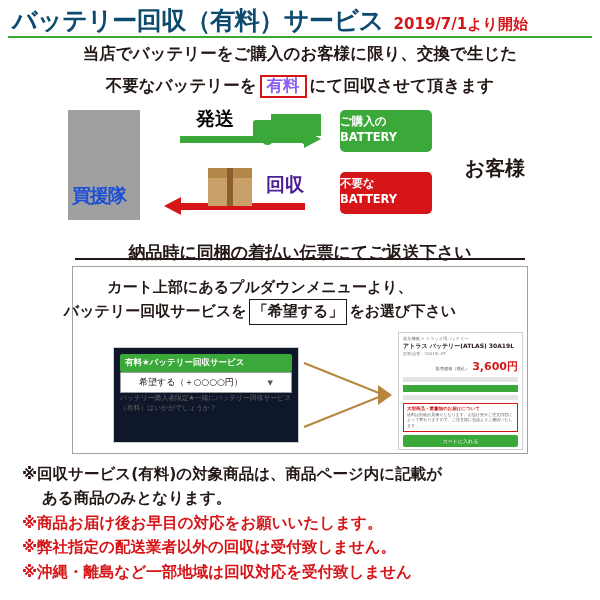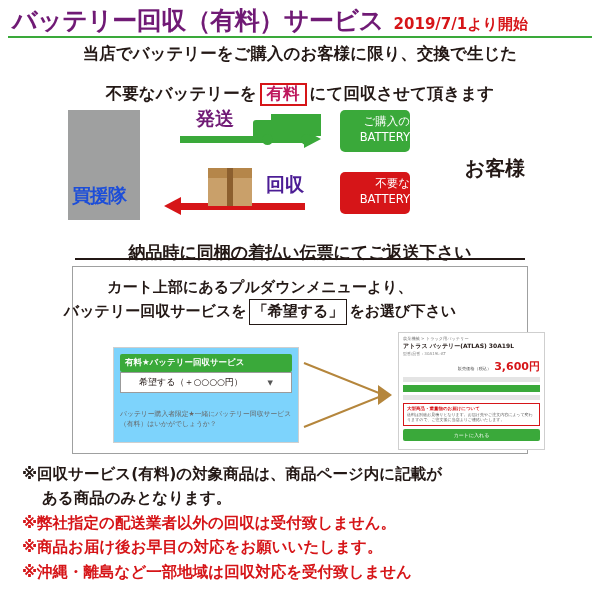--- a/index.html
+++ b/index.html
@@ -28,21 +28,21 @@
     width: 600px;
     height: 34px;
     display: flex;
     align-items: baseline;
     padding-left: 12px;
     box-sizing: border-box;
   }
   .header-title {
     font-size: 25px;
     font-weight: bold;
-    color: #701a75;
+    color: #0c4a6e;
     letter-spacing: -0.5px;
     white-space: nowrap;
   }
   .header-date {
     font-size: 15px;
     font-weight: bold;
     color: #d61518;
     margin-left: 10px;
     white-space: nowrap;
   }
@@ -61,23 +61,23 @@
     width: 600px;
     text-align: center;
     font-size: 16.5px;
     font-weight: bold;
     line-height: 1.5;
     color: #231815;
   }
   .lead .hl-box {
     display: inline-block;
     border: 2px solid #d61518;
-    color: #be185d;
+    color: #8b5cf6;
     padding: 0 5px;
-    margin: 16px 3px;
+    margin: 8px 3px;
     line-height: 1.15;
   }
 
   
   .flow {
     position: absolute;
     left: 0; top: 110px;
     width: 600px;
     height: 122px;
   }
@@ -119,21 +119,21 @@
     right: -16px; top: -6px;
     border-top: 9.5px solid transparent;
     border-bottom: 9.5px solid transparent;
     border-left: 17px solid #3aa93a;
   }
   .label-send {
     position: absolute;
     left: 196px; top: -4px;
     font-size: 19px;
     font-weight: bold;
-    color: #701a75;
+    color: #000000;
   }
   .arrow-return {
     position: absolute;
     left: 180px; top: 93px;
     width: 125px; height: 7px;
     background: #d61518;
   }
   .arrow-return:after {
     content: "";
     position: absolute;
@@ -200,26 +200,26 @@
   .boxicon .tape {
     position: absolute;
     left: 19px; top: 0;
     width: 6px; height: 38px;
     background: #8c5f2e;
   }
 
   
   .bat {
     position: absolute;
-    width: 70px; height: 42px;
+    width: 92px; height: 42px;
     border-radius: 5px;
     color: #ffffff;
     font-size: 11.5px;
-    font-weight: normal;
-    text-align: right;
+    font-weight: bold;
+    text-align: left;
     line-height: 1.35;
     padding-top: 4px;
     box-sizing: border-box;
   }
   .bat-green { left: 340px; top: 0px; background: #3aa93a; }
   .bat-red   { left: 340px; top: 62px; background: #d61518; }
 
   
   .return-note {
     position: absolute;
@@ -262,21 +262,21 @@
     border: 1px solid #231815;
     padding: 0 3px;
     margin: 0 2px;
   }
 
   
   .pulldown {
     position: absolute;
     left: 113px; top: 347px;
     width: 186px; height: 96px;
-    background: #7dd3fc;
+    background: #0f172a;
     border: 1px solid #cfcfcf;
     box-sizing: border-box;
     padding: 6px;
   }
   .pulldown-title {
     background: #3aa93a;
     color: #ffffff;
     font-size: 8.5px;
     font-weight: bold;
     padding: 3px 5px;
@@ -291,31 +291,31 @@
     align-items: center;
     padding: 0 18px;
     justify-content: space-between;
     background: #ffffff;
   }
   .pulldown-caret {
     font-size: 7px;
     color: #555;
   }
   .pulldown-note {
-    margin-top: 16px;
+    margin-top: 0;
     font-size: 6.8px;
     color: #666;
     line-height: 1.5;
   }
 
   
   .prodcard {
     position: absolute;
     left: 398px; top: 332px;
-    width: 147px; height: 118px;
+    width: 125px; height: 118px;
     border: 1px solid #cfcfcf;
     box-sizing: border-box;
     background: #ffffff;
     padding: 3px 4px;
     overflow: hidden;
   }
   .pc-cat { font-size: 4.2px; color: #7a7a7a; }
   .pc-title { font-size: 6px; font-weight: bold; color: #231815; line-height: 1.25; margin-top: 1px; }
   .pc-sub { font-size: 4px; color: #8a8a8a; margin-top: 1px; }
   .pc-pricerow { display: flex; align-items: baseline; justify-content: flex-end; margin-top: 3px; }
@@ -458,18 +458,18 @@
       <div class="pc-redbody">送料は別途お見積りとなります。お届け先やご注文内容によって変わりますので、ご注文後に当店よりご連絡いたします。</div>
     </div>
     <div class="pc-greenbtn">カートに入れる</div>
   </div>
 
   <div class="notes">
     <div>
       <span>※回収サービス(有料)の対象商品は、商品ページ内に記載が</span>
       <span class="note-indent">ある商品のみとなります。</span>
     </div>
+    <div class="note-red">※商品お届け後お早目の対応をお願いいたします。</div>
     <div class="note-red">※弊社指定の配送業者以外の回収は受付致しません。</div>
-    <div class="note-red">※商品お届け後お早目の対応をお願いいたします。</div>
     <div class="note-red">※沖縄・離島など一部地域は回収対応を受付致しません</div>
   </div>
 
 </div>
 
 </body></html>

